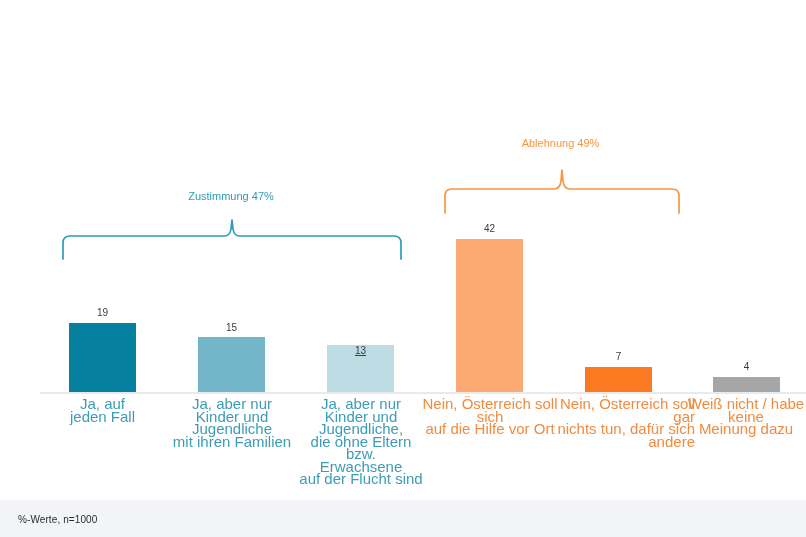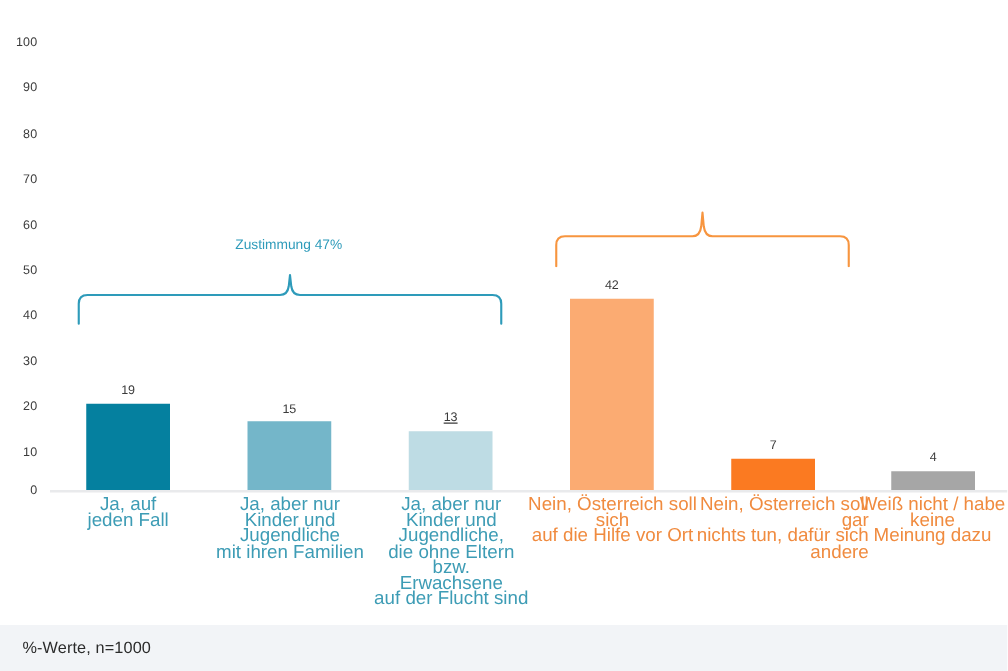--- a/index.html
+++ b/index.html
@@ -102,64 +102,51 @@
     left: 0;
     bottom: 0;
     width: 806px;
     height: 37px;
     background: #f2f4f7;
   }
   .footer-note {
     position: absolute;
     left: 18px;
     bottom: 12px;
-    font-size: 13px;
+    font-size: 10px;
     color: #2b2b2b;
     letter-spacing: 0.1px;
   }
 </style>
 </head>
 <body>
 
 <div id="chart-root">
 
-  <div class="y-axis">
-    <div class="y-tick-label" style="top:30px">100</div>
-    <div class="y-tick-label" style="top:66px">90</div>
-    <div class="y-tick-label" style="top:103px">80</div>
-    <div class="y-tick-label" style="top:139px">70</div>
-    <div class="y-tick-label" style="top:176px">60</div>
-    <div class="y-tick-label" style="top:212px">50</div>
-    <div class="y-tick-label" style="top:248px">40</div>
-    <div class="y-tick-label" style="top:285px">30</div>
-    <div class="y-tick-label" style="top:321px">20</div>
-    <div class="y-tick-label" style="top:358px">10</div>
-    <div class="y-tick-label" style="top:388px">0</div>
-  </div>
 
   <div class="baseline"></div>
 
   <div class="plot-area">
 
     <div class="bar" style="left:29px; width:67px; height:69px; background:#05809f;"></div>
 
     <div class="bar" style="left:158px; width:67px; height:55px; background:#74b6c9;"></div>
 
     <div class="bar" style="left:287px; width:67px; height:47px; background:#bedce4;"></div>
 
     <div class="bar" style="left:416px; width:67px; height:153px; background:#fbab72;"></div>
 
     <div class="bar" style="left:545px; width:67px; height:25px; background:#fb7a21;"></div>
 
     <div class="bar" style="left:673px; width:67px; height:15px; background:#a6a6a6;"></div>
   </div>
 
   <div class="bar-value" style="left:69px;  top:307px; width:67px;">19</div>
   <div class="bar-value" style="left:198px; top:322px; width:67px;">15</div>
-  <div class="bar-value" style="left:327px; top:329px; width:67px;text-decoration:underline;">13</div>
+  <div class="bar-value" style="left:327px; top:345px; width:67px;text-decoration:underline;">13</div>
   <div class="bar-value" style="left:456px; top:223px; width:67px;">42</div>
   <div class="bar-value" style="left:585px; top:351px; width:67px;">7</div>
   <div class="bar-value" style="left:713px; top:361px; width:67px;">4</div>
 
   <div class="cat-label teal" style="left:45px; top:398px; width:115px;">
     <div>Ja, auf</div>
     <div>jeden Fall</div>
   </div>
 
   <div class="cat-label teal" style="left:172px; top:398px; width:120px;">
@@ -193,20 +180,21 @@
     <div>Meinung dazu</div>
   </div>
 
   <div class="bracket-label" style="left:62px; top:190px; width:338px; color:#2e9bba;">Zustimmung 47%</div>
   <div class="bracket" style="left:60px; top:216px;">
     <svg width="344" height="44" viewBox="0 0 344 44">
       <path d="M3,43 L3,27 Q3,20 10,20 L164,20 Q170,20 171,13 L172,4 L173,13 Q174,20 180,20 L334,20 Q341,20 341,27 L341,43" fill="none" stroke="#2e9bba" stroke-width="1.7" stroke-linecap="round" stroke-linejoin="round"></path>
     </svg>
   </div>
 
+  <div class="bracket-label" style="left:444px; top:137px; width:233px; color:#f7953f;">Ablehnung 49%</div>
   <div class="bracket" style="left:442px; top:168px;">
     <svg width="240" height="46" viewBox="0 0 240 46">
       <path d="M3,45 L3,28 Q3,21 10,21 L112,21 Q118,21 119,13 L120,2 L121,13 Q122,21 128,21 L230,21 Q237,21 237,28 L237,45" fill="none" stroke="#f7953f" stroke-width="1.7" stroke-linecap="round" stroke-linejoin="round"></path>
     </svg>
   </div>
 
   <div class="footer-band"></div>
   <div class="footer-note">%-Werte, n=1000</div>
 
 </div>

